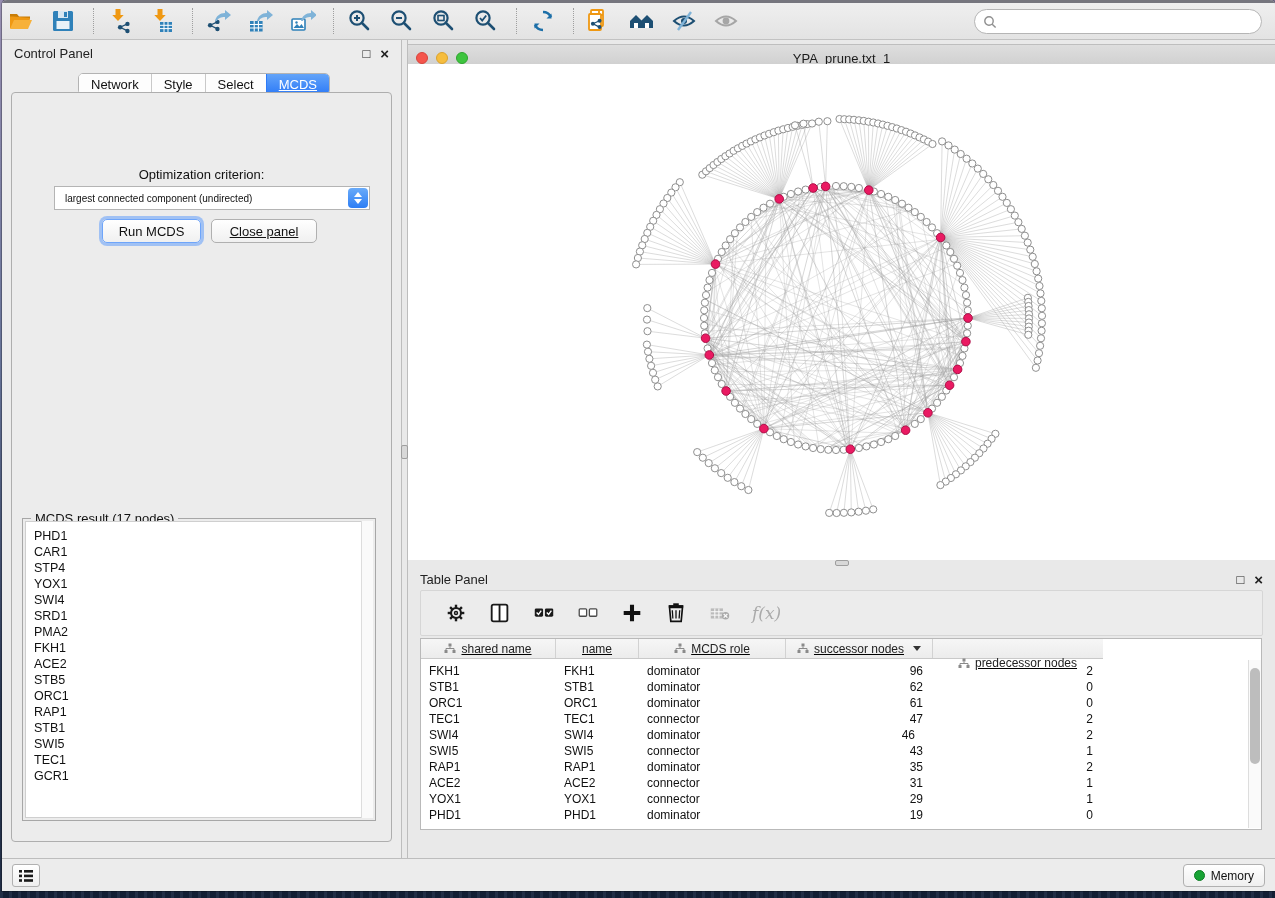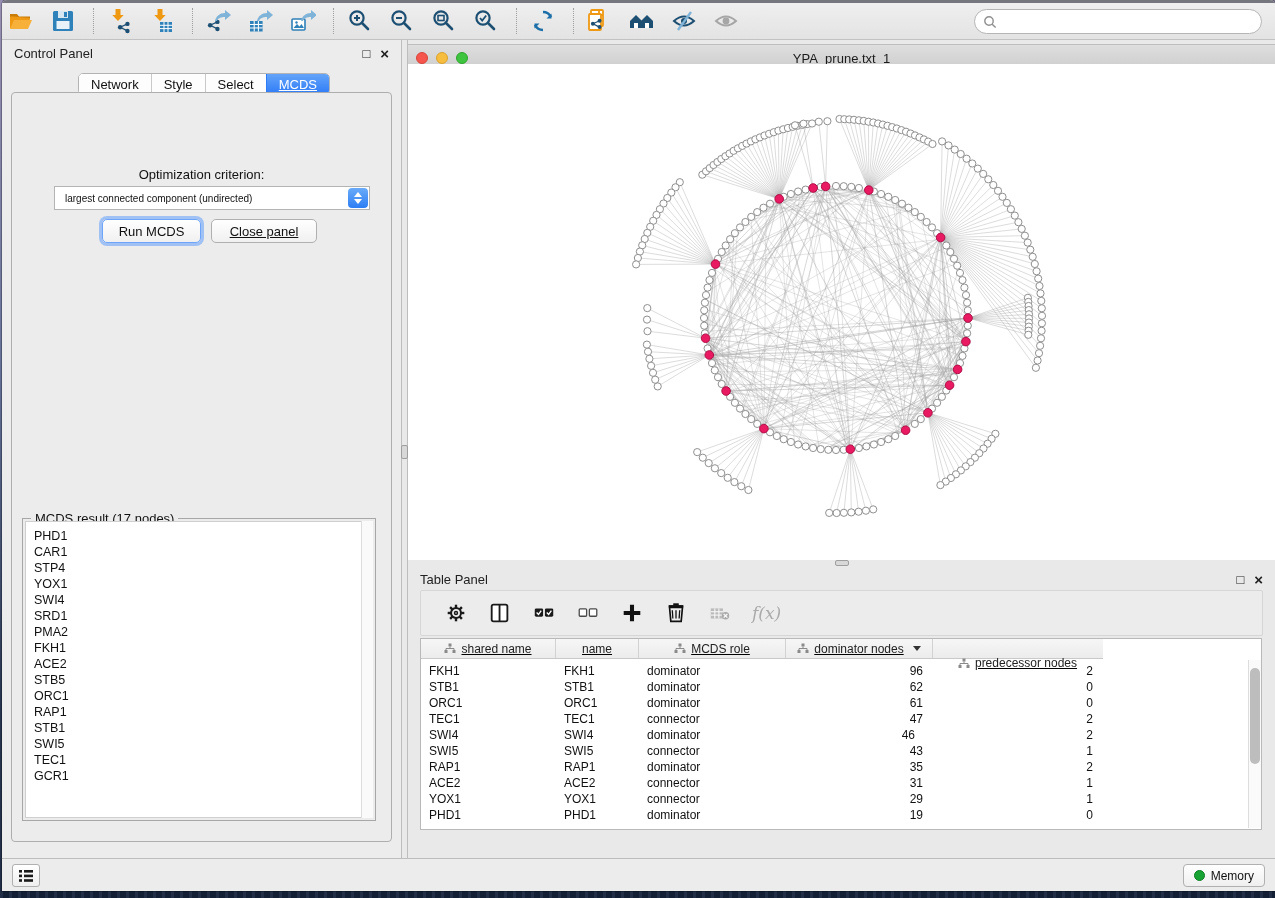--- a/index.html
+++ b/index.html
@@ -1160,21 +1160,21 @@
             </div>
             <div class="th" style="width: 147px;">
               <span style="display:flex">
                 <svg width="12" height="11" viewBox="0 0 12 11">
                   <rect x="4.5" y="0.5" width="3" height="3" fill="#8a8a8a"></rect>
                   <rect x="0.5" y="7" width="3" height="3" fill="#8a8a8a"></rect>
                   <rect x="8.5" y="7" width="3" height="3" fill="#8a8a8a"></rect>
                   <path d="M6 3.5v2M6 5.5H2v1.5M6 5.5h4v1.5" stroke="#8a8a8a" fill="none"></path>
                 </svg>
               </span>
-              <span>dominator nodes</span>
+              <span>successor nodes</span>
               <span class="sortdn"></span>
             </div>
             <div class="th" style="width: 170px; margin-top: 24px;">
               <span style="display:flex">
                 <svg width="12" height="11" viewBox="0 0 12 11">
                   <rect x="4.5" y="0.5" width="3" height="3" fill="#8a8a8a"></rect>
                   <rect x="0.5" y="7" width="3" height="3" fill="#8a8a8a"></rect>
                   <rect x="8.5" y="7" width="3" height="3" fill="#8a8a8a"></rect>
                   <path d="M6 3.5v2M6 5.5H2v1.5M6 5.5h4v1.5" stroke="#8a8a8a" fill="none"></path>
                 </svg>

